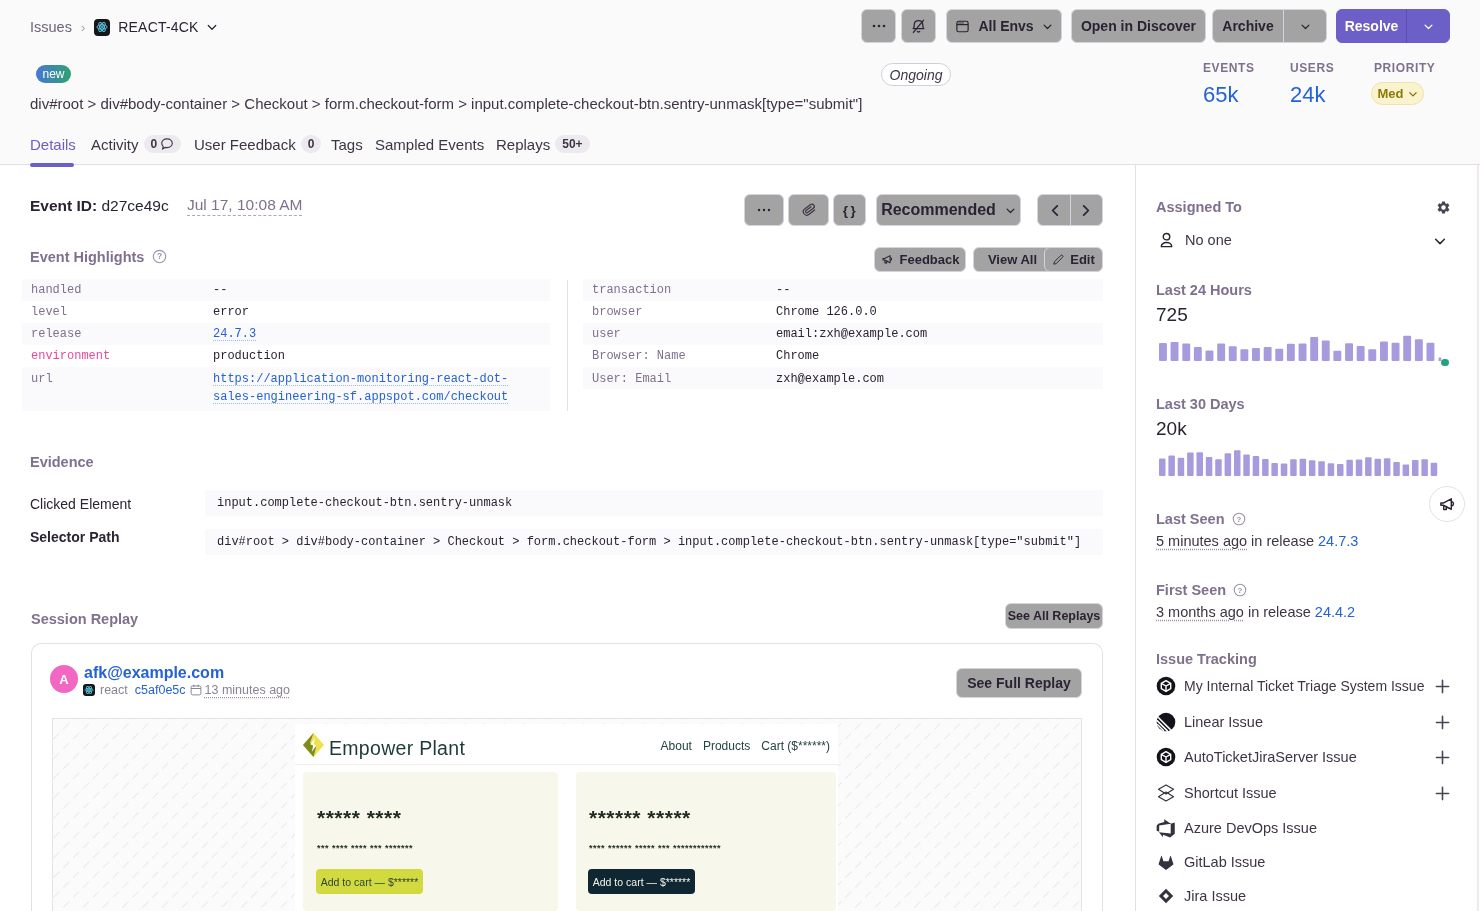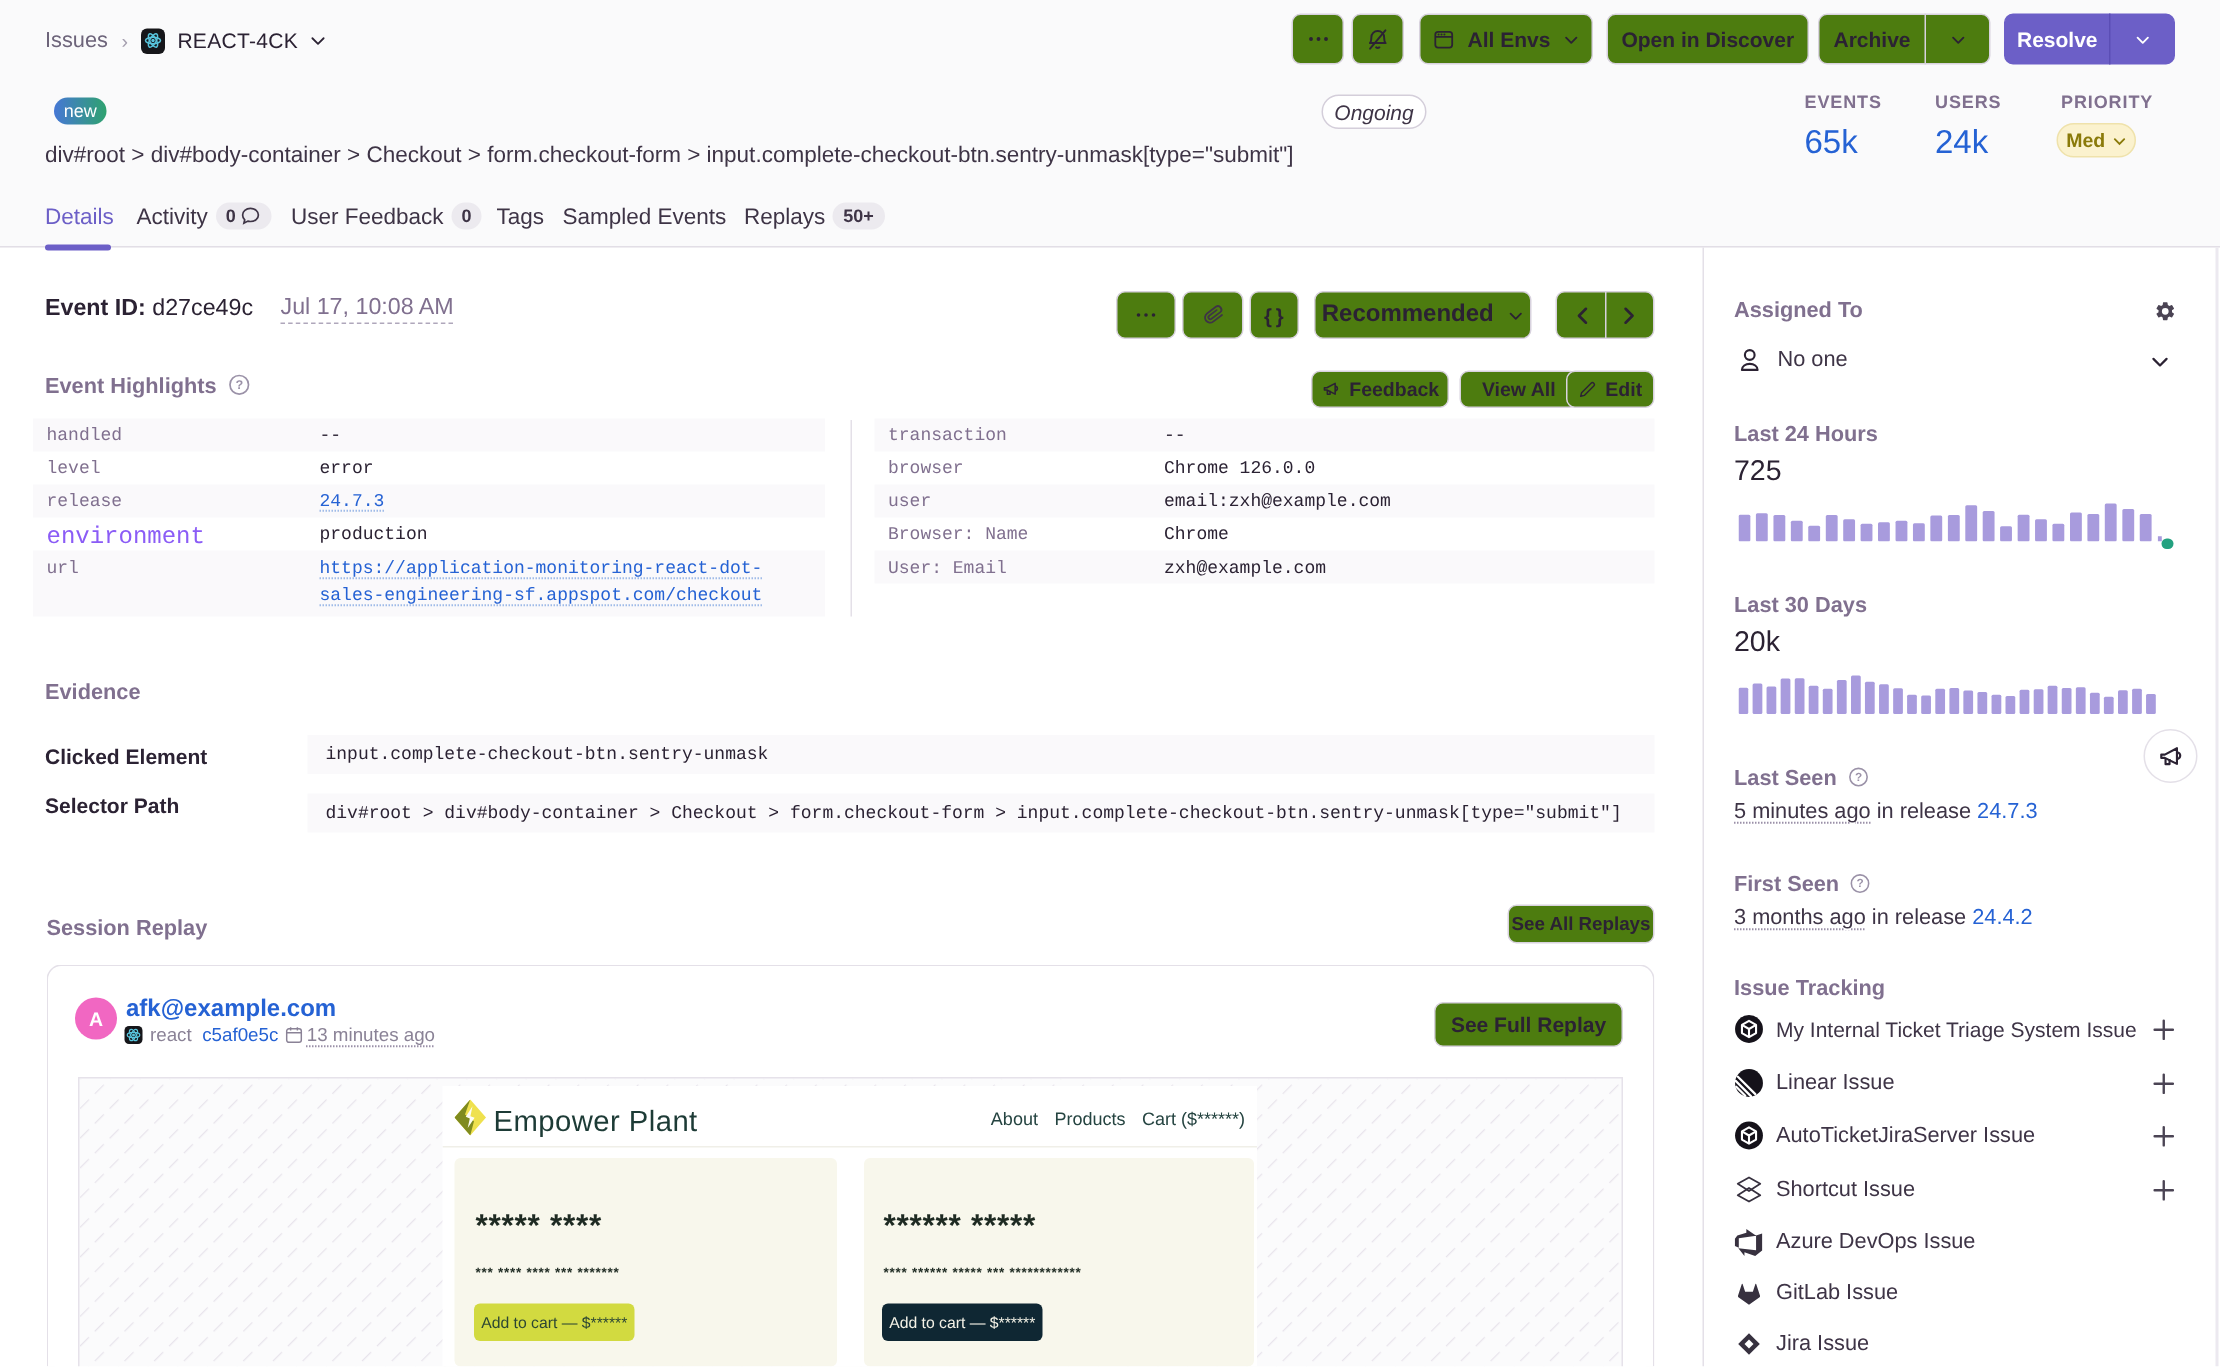--- a/index.html
+++ b/index.html
@@ -1,21 +1,21 @@
 <!DOCTYPE html>
 <html><head>
 <meta charset="utf-8">
 <style>
 * { margin:0; padding:0; box-sizing:border-box; }
 html,body { width:1480px; height:911px; overflow:hidden; background:#fff;
   font-family:"Liberation Sans", sans-serif; }
 #app { position:relative; width:1480px; height:911px; }
 .abs { position:absolute; }
 .mono { font-family:"Liberation Mono", monospace; }
-.btn { position:absolute; background:#4d7c0f; border:1px solid #D8D2DE; border-radius:6px;
+.btn { position:absolute; background:#a3a3a3; border:1px solid #D8D2DE; border-radius:6px;
   display:flex; align-items:center; justify-content:center; color:#2B2233; font-weight:bold; }
 .muted-h { color:#80708F; font-weight:bold; font-size:14.5px; }
 .blue { color:#2562D4; }
 svg { display:block; }
 
 
 #header { position:absolute; left:0; top:0; width:1480px; height:165px; background:#FAFAFB;
   border-bottom:1px solid #E2DEE6; }
 
 #bc { position:absolute; left:30px; top:17px; height:20px; display:flex; align-items:center; font-size:14.5px; }
@@ -236,21 +236,21 @@
 
       <div class="kvrow kvbg" style="left:22px; top:279px; width:528px;"></div>
       <div class="kvrow kvbg" style="left:22px; top:323px; width:528px;"></div>
       <div class="kvrow kvbg" style="left:22px; top:367px; width:528px; height:44px;"></div>
       <div class="ln" style="left:31px; top:283px; font-size:12px; color:#80708F;">handled</div>
       <div class="ln" style="left:213px; top:283px; font-size:12px; color:#2B2233;">--</div>
       <div class="ln" style="left:31px; top:305px; font-size:12px; color:#80708F;">level</div>
       <div class="ln" style="left:213px; top:305px; font-size:12px; color:#2B2233;">error</div>
       <div class="ln" style="left:31px; top:327px; font-size:12px; color:#80708F;">release</div>
       <div class="ln link-d" style="left:213px; top:327px; font-size:12px;">24.7.3</div>
-      <div class="ln" style="left:31px; top:349px; font-size:16px; color:#8b5cf6;">environment</div>
+      <div class="ln" style="left:31px; top:349px; font-size:12px; color:#ec4899;">environment</div>
       <div class="ln" style="left:213px; top:349px; font-size:12px; color:#2B2233;">production</div>
       <div class="ln" style="left:31px; top:372px; font-size:12px; color:#80708F;">url</div>
       <div class="ln link-d" style="left:213px; top:372px; font-size:12px;">https://application-monitoring-react-dot-</div>
       <div class="ln link-d" style="left:213px; top:390px; font-size:12px;">sales-engineering-sf.appspot.com/checkout</div>
 
       <div class="abs" style="left:567px; top:280px; width:1px; height:131px; background:#E4E0E8;"></div>
 
       <div class="kvrow kvbg" style="left:583px; top:279px; width:520px;"></div>
       <div class="kvrow kvbg" style="left:583px; top:323px; width:520px;"></div>
       <div class="kvrow kvbg" style="left:583px; top:367px; width:520px;"></div>
@@ -260,21 +260,21 @@
       <div class="ln" style="left:776px; top:305px; font-size:12px; color:#2B2233;">Chrome 126.0.0</div>
       <div class="ln" style="left:592px; top:327px; font-size:12px; color:#80708F;">user</div>
       <div class="ln" style="left:776px; top:327px; font-size:12px; color:#2B2233;">email:zxh@example.com</div>
       <div class="ln" style="left:592px; top:349px; font-size:12px; color:#80708F;">Browser: Name</div>
       <div class="ln" style="left:776px; top:349px; font-size:12px; color:#2B2233;">Chrome</div>
       <div class="ln" style="left:592px; top:372px; font-size:12px; color:#80708F;">User: Email</div>
       <div class="ln" style="left:776px; top:372px; font-size:12px; color:#2B2233;">zxh@example.com</div>
     </div>
 
     <div class="abs muted-h" style="left:30px; top:454px;">Evidence</div>
-    <div class="abs" style="left:30px; top:496px; font-size:14px; font-weight:bold; color:#2B2233;">Clicked Element</div>
+    <div class="abs" style="left:30px; top:496px; font-size:14px; font-weight:normal; color:#2B2233;">Clicked Element</div>
     <div class="abs mono" style="left:205px; top:490px; width:898px; height:26px; background:#FAF9FB; font-size:12px; color:#2B2233; display:flex; align-items:center; padding-left:12px;">input.complete-checkout-btn.sentry-unmask</div>
     <div class="abs" style="left:30px; top:529px; font-size:14px; font-weight:bold; color:#2B2233;text-align:center;">Selector Path</div>
     <div class="abs mono" style="left:205px; top:529px; width:898px; height:26px; background:#FAF9FB; font-size:12px; color:#2B2233; display:flex; align-items:center; padding-left:12px;">div#root &gt; div#body-container &gt; Checkout &gt; form.checkout-form &gt; input.complete-checkout-btn.sentry-unmask[type="submit"]</div>
 
     <div class="abs muted-h" style="left:31px; top:611px;">Session Replay</div>
     <div class="btn" style="left:1005px; top:603px; width:98px; height:26px; font-size:12.5px; white-space:nowrap;">See All Replays</div>
     <div class="abs" style="left:31px; top:643px; width:1072px; height:268px; border:1px solid #E4E0E8; border-bottom:none; border-radius:10px 10px 0 0;"></div>
     <div class="abs" style="left:50px; top:665px; width:28px; height:28px; border-radius:50%; background:#F167C2; color:#fff; font-size:13px; font-weight:bold; display:flex; align-items:center; justify-content:center;">A</div>
     <div class="abs" style="left:84px; top:664px; font-size:16px; font-weight:bold; color:#2562D4;">afk@example.com</div>
     <div class="abs" style="left:83px; top:683px; height:14px; display:flex; align-items:center; font-size:12.5px; color:#8A8296;">

